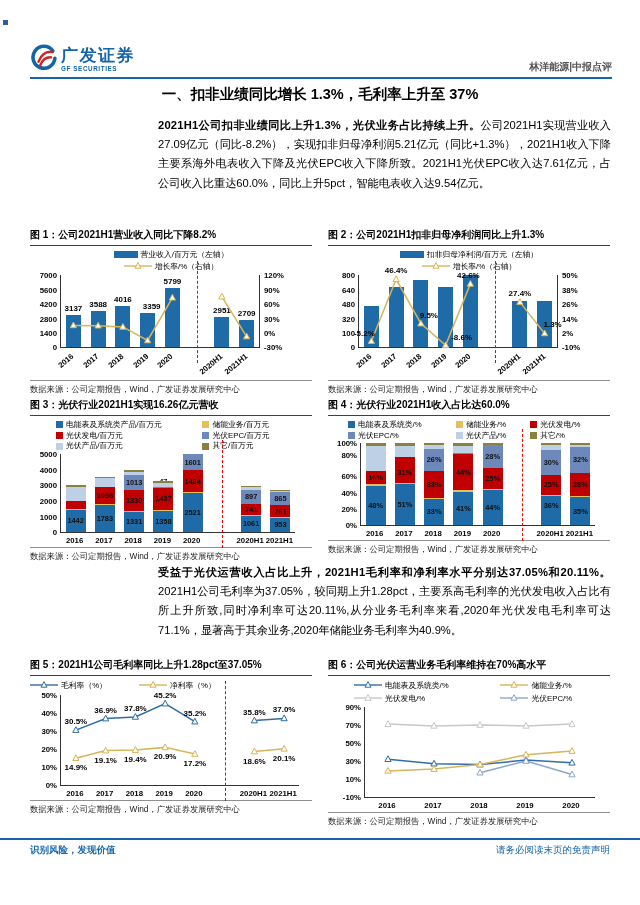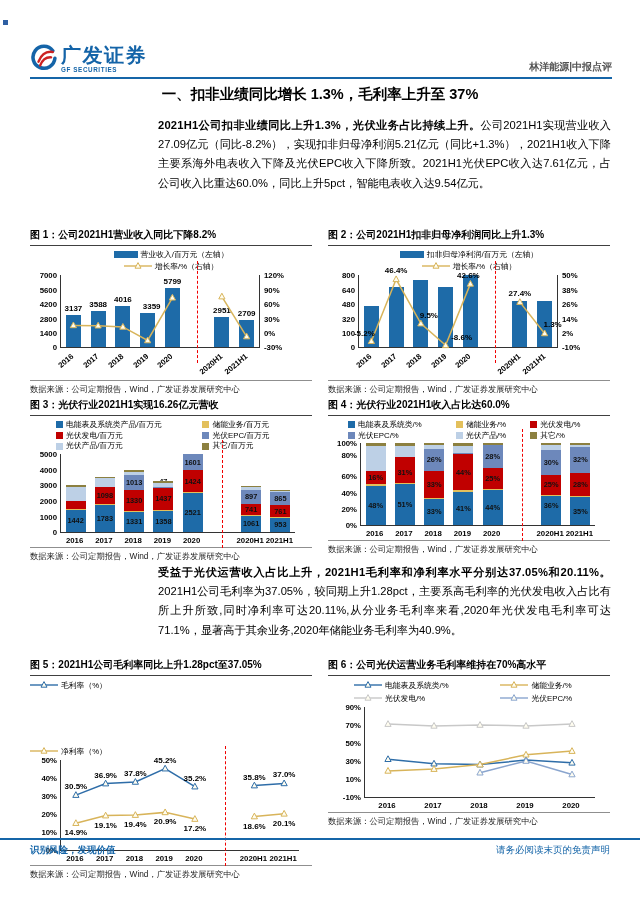--- a/index.html
+++ b/index.html
@@ -4,35 +4,35 @@
 <style>
   html,body{margin:0;padding:0;background:#e8e8e8;}
   .page{width:640px;height:905px;position:relative;background:#fff;margin:0 auto;
         font-family:"Liberation Sans","DejaVu Sans",sans-serif;color:#000;overflow:hidden;}
   .corner{position:absolute;left:3px;top:20px;width:5px;height:5px;background:#2E5FA3;}
   
   .header{position:absolute;left:30px;right:28px;top:40px;height:35px;
           border-bottom:2px solid #1565A8;display:flex;justify-content:space-between;align-items:flex-end;padding-bottom:2px;}
   .brand{display:flex;align-items:center;gap:4px;}
   .brand-txt{display:flex;flex-direction:column;line-height:1;}
-  .brand-cn{font-size:20px;font-weight:bold;color:#1464A8;letter-spacing:1.5px;}
+  .brand-cn{font-size:17px;font-weight:bold;color:#1464A8;letter-spacing:1.5px;}
   .brand-en{font-size:6.3px;font-weight:bold;color:#1464A8;letter-spacing:.6px;margin-top:2px;}
   .doc-label{font-size:10px;font-weight:bold;color:#555;padding-bottom:1px;}
   
   .section-title{position:absolute;top:85px;left:0;width:100%;text-align:center;font-size:14.5px;font-weight:bold;}
   
   .para{position:absolute;left:158px;width:453px;font-size:11.2px;line-height:19.2px;text-align:justify;margin:0;}
   .para b{letter-spacing:.2px;}
   
   .figrow{position:absolute;left:30px;width:580px;display:flex;justify-content:space-between;}
   .fig{width:282px;}
   .fig-title{font-size:10px;font-weight:bold;padding-bottom:3px;border-bottom:1.8px solid #404040;white-space:nowrap;}
   .legend{margin-top:4px;margin-bottom:3px;font-size:7.8px;line-height:1.25;}
   .lg-rows{display:flex;flex-direction:column;align-items:center;gap:1px;}
-  .lg-row{display:flex;justify-content:flex-start;gap:54px;flex-direction:column;}
+  .lg-row{display:flex;justify-content:flex-start;gap:32px;}
   .lg-grid2{display:grid;grid-template-columns:1.3fr 1fr;column-gap:4px;row-gap:1px;padding-left:26px;}
   .lg-grid3{display:grid;grid-template-columns:1.25fr .85fr .95fr;column-gap:3px;row-gap:1px;padding-left:20px;}
   .li{display:flex;align-items:center;gap:3px;white-space:nowrap;}
   .sw-bar{display:inline-block;width:24px;height:7px;}
   .sw-sq{display:inline-block;width:7px;height:7px;}
   
   .plotwrap{display:flex;margin-top:3px;}
   .yaxis{position:relative;font-size:7.8px;font-weight:bold;}
   .yaxis span{position:absolute;transform:translateY(-50%);white-space:nowrap;}
   .yaxis.left span{right:3px;}

